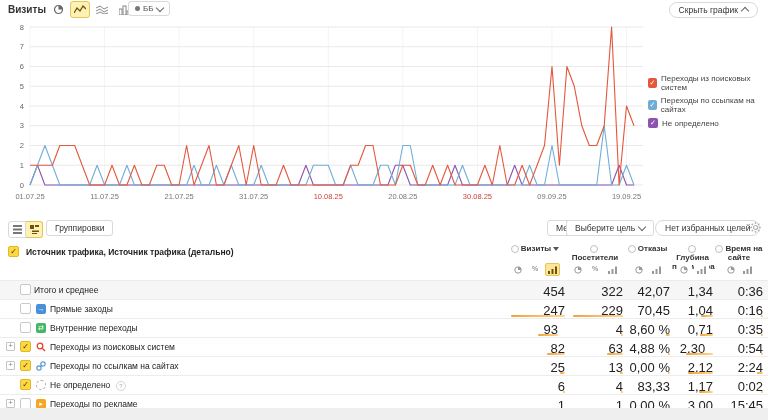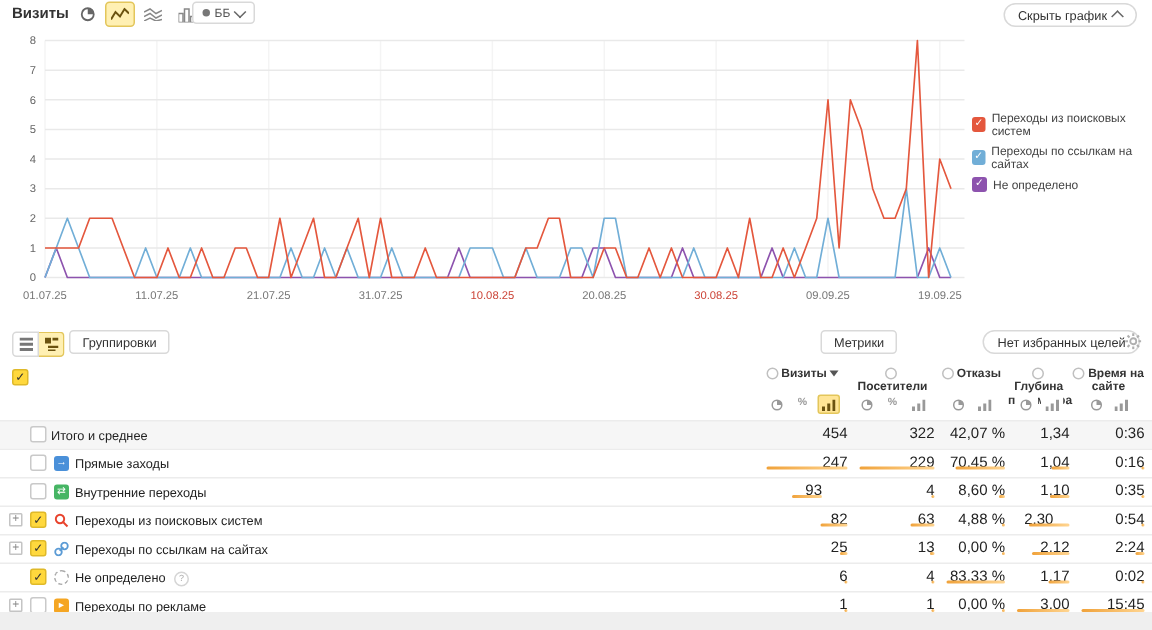--- a/index.html
+++ b/index.html
@@ -57,21 +57,21 @@
   
   .tbl{position:absolute;left:0;top:280px;width:768px;}
   .trow{position:relative;height:18px;border-top:1px solid #ececec;background:#fff;}
   .trow.total{background:#f6f6f6;}
   .expander{position:absolute;left:6px;top:4px;width:9px;height:9px;border:1px solid #c4c4c4;border-radius:1px;background:#fff;box-sizing:border-box;color:#888;font-size:8px;line-height:6px;text-align:center;}
   .rchk{position:absolute;left:20px;top:3px;}
   .ricon{position:absolute;left:36px;top:4px;width:10px;height:10px;border-radius:2px;color:#fff;font-size:7px;line-height:10px;text-align:center;}
   .rlabel{position:absolute;left:50px;top:4px;font-size:8.5px;color:#222;white-space:nowrap;}
   .rlabel.noicon{left:34px;}
   .help{position:absolute;top:5px;width:8px;height:8px;border:1px solid #d5d5d5;border-radius:50%;color:#aaa;font-size:6px;line-height:8px;text-align:center;}
-  .vcell{position:absolute;top:3px;text-align:right;font-size:10px;color:#222;}
+  .vcell{position:absolute;top:3px;text-align:right;font-size:13px;color:#222;}
   .vbar{position:absolute;bottom:1px;right:0;height:2px;border-radius:1px;background:linear-gradient(90deg,#f0a23a,#ffd591);}
   .footer{position:absolute;left:0;top:408px;width:768px;height:12px;background:#efefef;}
   svg{display:block;}
 </style>
 </head>
 <body>
 
 <div class="app">
 
   <div class="hdr">
@@ -189,20 +189,24 @@
             <rect x="2" y="8" width="5" height="1" fill="#6b5310"></rect>
           </svg>
       </span>
     </div>
     <button class="btn grp-btn">
       <span>Группировки</span>
     </button>
     <button class="btn metrics-btn">
       <span>Метрики</span>
     </button>
+    <button class="btn goal-btn">
+      <span>Выберите цель</span>
+      <span class="chev down"></span>
+    </button>
     <button class="pill nogoal">
       <span>Нет избранных целей</span>
     </button>
     <span class="gear">
       <svg width="11" height="11" viewBox="0 0 11 11">
           <circle cx="5.5" cy="5.5" r="2" fill="none" stroke="#b0b0b0" stroke-width="1.2"></circle>
           <g stroke="#b0b0b0" stroke-width="1.4">
             <line x1="5.5" y1="0.2" x2="5.5" y2="2"></line>
             <line x1="5.5" y1="9" x2="5.5" y2="10.8"></line>
             <line x1="0.2" y1="5.5" x2="2" y2="5.5"></line>
@@ -211,20 +215,21 @@
             <line x1="8" y1="8" x2="9.3" y2="9.3"></line>
             <line x1="9.3" y1="1.7" x2="8" y2="3"></line>
             <line x1="3" y1="8" x2="1.7" y2="9.3"></line>
           </g>
         </svg>
     </span>
   </div>
 
   <div class="grow">
     <span class="chk on g-check">✓</span>
+    <span class="g-label">Источник трафика, Источник трафика (детально)</span>
     <div class="cols" id="colheads">
         <div class="colh" style="left: 505px; width: 60px;"><span class="radio"></span><span>Визиты</span><span class="sortarr"></span><div class="togglerow">
             <span class="tg">
               <svg width="8" height="8" viewBox="0 0 8 8">
                 <circle cx="4" cy="4" r="3.2" fill="none" stroke="currentColor" stroke-width="1"></circle>
                 <path d="M4 4 L4 0.8 A3.2 3.2 0 0 1 7.2 4 Z" fill="currentColor"></path>
               </svg>
             </span>
             <span class="tg">%</span>
             <span class="tg sel">
@@ -316,24 +321,24 @@
         <div class="vcell" style="left: 505px; width: 60px;"><span>247</span><div class="vbar" style="width: 54px;"></div></div>
         <div class="vcell" style="left: 567px; width: 56px;"><span>229</span><div class="vbar" style="width: 50px;"></div></div>
         <div class="vcell" style="left: 625px; width: 45px;"><span>70,45 %</span><div class="vbar" style="width: 33px;"></div></div>
         <div class="vcell" style="left: 672px; width: 41px;"><span>1,04</span><div class="vbar" style="width: 12.1px;"></div></div>
         <div class="vcell" style="left: 715px; width: 48px;"><span>0:16</span><div class="vbar" style="width: 2px;"></div></div>
       </div>
       <div class="trow">
         <span class="chk rchk"></span>
         <span class="ricon" style="background: rgb(70, 181, 100);">⇄</span>
         <span class="rlabel">Внутренние переходы</span>
-        <div class="vcell" style="left: 488px; width: 60px;"><span>93</span><div class="vbar" style="width: 20.4px;"></div></div>
+        <div class="vcell" style="left: 498px; width: 60px;"><span>93</span><div class="vbar" style="width: 20.4px;"></div></div>
         <div class="vcell" style="left: 567px; width: 56px;"><span>4</span><div class="vbar" style="width: 2px;"></div></div>
         <div class="vcell" style="left: 625px; width: 45px;"><span>8,60 %</span><div class="vbar" style="width: 4px;"></div></div>
-        <div class="vcell" style="left: 672px; width: 41px;"><span>1,10</span><div class="vbar" style="width: 12.8px;"></div></div>
+        <div class="vcell" style="left: 672px; width: 41px;"><span>0,71</span><div class="vbar" style="width: 12.8px;"></div></div>
         <div class="vcell" style="left: 715px; width: 48px;"><span>0:35</span><div class="vbar" style="width: 2.1px;"></div></div>
       </div>
       <div class="trow">
         <span class="expander">+</span>
         <span class="chk rchk on">✓</span>
         <span class="ricon">
           <svg width="10" height="10" viewBox="0 0 10 10">
             <circle cx="4" cy="4" r="2.8" fill="none" stroke="#e8432d" stroke-width="1.3"></circle>
             <line x1="6.2" y1="6.2" x2="9" y2="9" stroke="#e8432d" stroke-width="1.3"></line>
           </svg>

